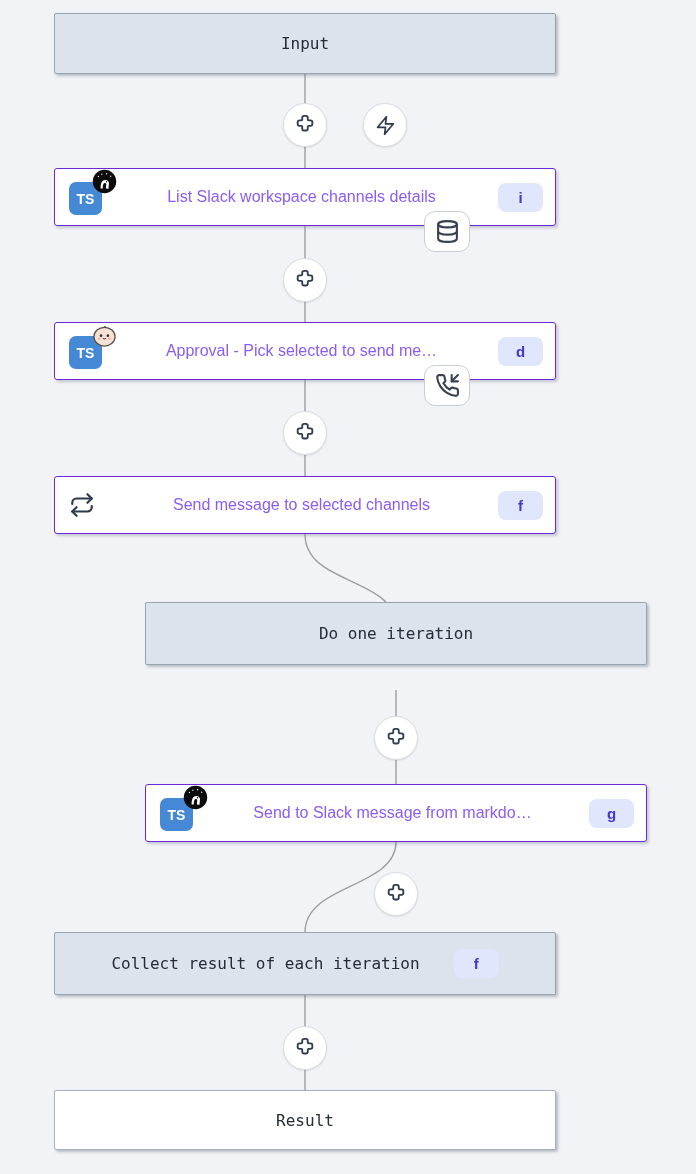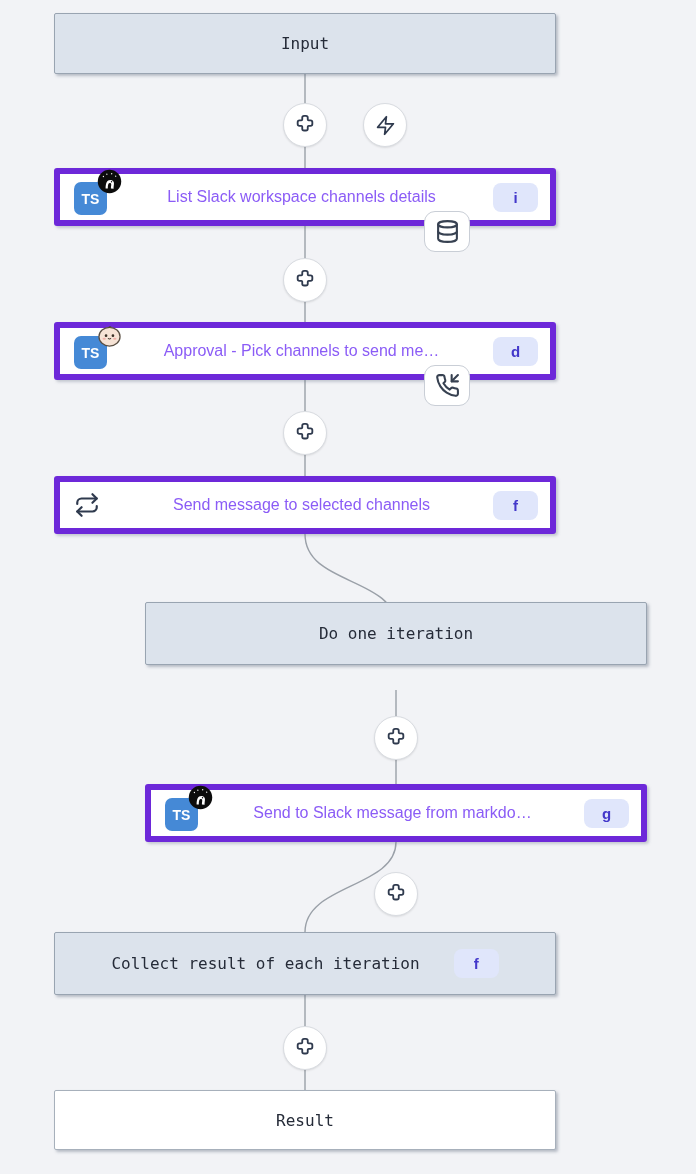--- a/index.html
+++ b/index.html
@@ -26,21 +26,21 @@
     font-family:"DejaVu Sans Mono","Liberation Mono",monospace;
     font-size:16px;color:#252b38;
     cursor:pointer;
   }
   .header-box.white{background:#ffffff;border-color:#a7b0bb;}
 
   
   .node-card{
     position:absolute;box-sizing:border-box;z-index:3;
     background:#ffffff;
-    border:6px solid #6d28d9;border-radius:3px;
+    border:1px solid #6d28d9;border-radius:3px;
     box-shadow:2px 2px 3px rgba(108,120,138,.35);
     display:flex;align-items:center;
     padding:0 12px 0 14px;
     cursor:pointer;
   }
   .node-title{
     flex:1;text-align:center;
     font-size:16px;color:#8b5cf6;
     white-space:nowrap;overflow:hidden;
   }
@@ -159,21 +159,21 @@
       <svg class="runtime-overlay" viewBox="0 0 32 32">
         <ellipse cx="16" cy="17.5" rx="13.5" ry="12" fill="#f6e3d5" stroke="#5a4f43" stroke-width="1.6"></ellipse>
         <path d="M14 6.2c.9-1.9 2.9-2.5 4.6-1.8-1.1.2-2 .9-2.5 1.8z" fill="#4a3f35"></path>
         <circle cx="11.6" cy="16.2" r="1.7" fill="#3a3026"></circle>
         <circle cx="20.4" cy="16.2" r="1.7" fill="#3a3026"></circle>
         <ellipse cx="9.2" cy="20.2" rx="2.1" ry="1.3" fill="#f0b0a8"></ellipse>
         <ellipse cx="22.8" cy="20.2" rx="2.1" ry="1.3" fill="#f0b0a8"></ellipse>
         <path d="M14.5 19.8c.9 1 2.1 1 3 0" stroke="#3a3026" stroke-width="1.3" fill="none" stroke-linecap="round"></path>
       </svg>
     </div>
-    <div class="node-title">Approval - Pick channels to send me…</div>
+    <div class="node-title">Approval - Pick selected to send me…</div>
     <div class="badge">d</div>
   </div>
 
   <div class="mini-btn" style="left:424px;top:365px;">
     <svg width="25" height="25" viewBox="0 0 24 24" fill="none" stroke="#374151" stroke-width="2" stroke-linecap="round" stroke-linejoin="round">
       <polyline points="16 2 16 8 22 8"></polyline>
       <line x1="22" y1="2" x2="16" y2="8"></line>
       <path d="M22 16.92v3a2 2 0 0 1-2.18 2 19.79 19.79 0 0 1-8.63-3.07 19.5 19.5 0 0 1-6-6 19.79 19.79 0 0 1-3.07-8.67A2 2 0 0 1 4.11 2h3a2 2 0 0 1 2 1.72 12.84 12.84 0 0 0 .7 2.81 2 2 0 0 1-.45 2.11L8.09 9.91a16 16 0 0 0 6 6l1.27-1.27a2 2 0 0 1 2.11-.45 12.84 12.84 0 0 0 2.81.7A2 2 0 0 1 22 16.92z"></path>
     </svg>
   </div>

